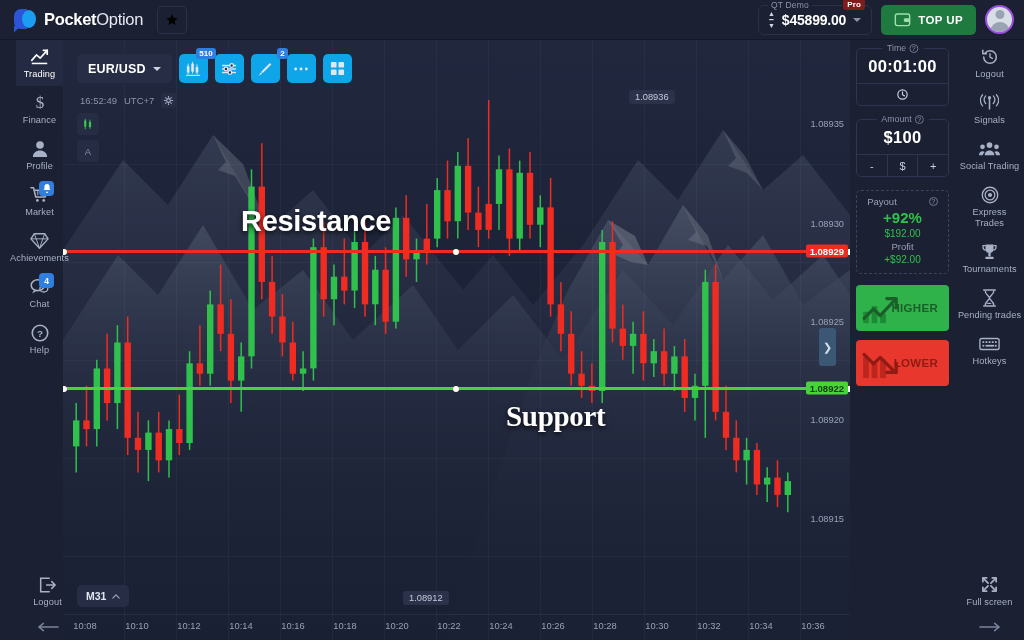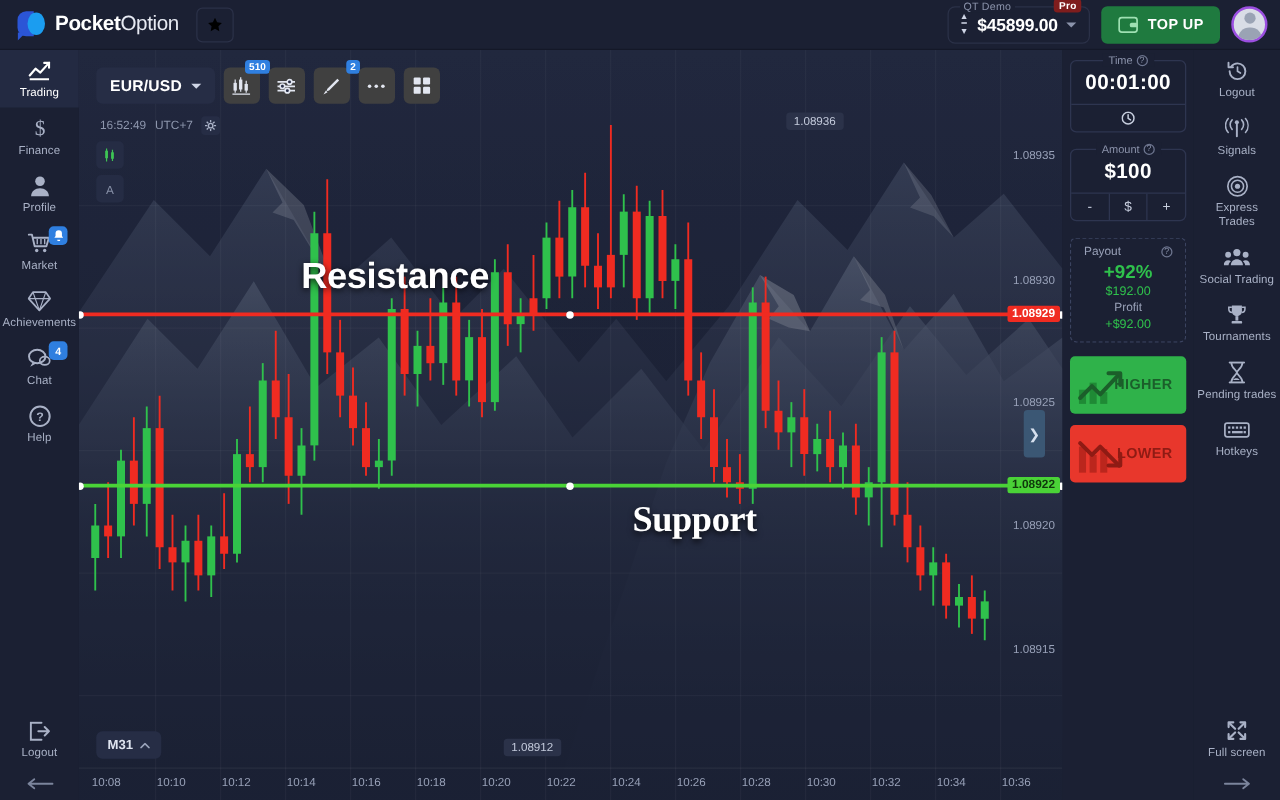--- a/index.html
+++ b/index.html
@@ -75,21 +75,21 @@
   }
   .avatar .head:after{
     content:""; position:absolute; left:50%; bottom:-2px; transform:translateX(-50%);
     width:19px; height:12px; border-radius:9px 9px 0 0; background:#9aa3b4;
   }
 
   
   .sidebar{
     position:absolute; top:40px; width:63px; height:600px; background:#1b2033; z-index:25;
   }
-  .sidebar.left{ left:0; }
+  .sidebar.left{ left:0;padding-left:16px; }
   .sidebar.right{ right:0; width:69px; }
   .nav-item{
     position:relative; width:100%; padding:7px 2px 6px; display:flex; flex-direction:column;
     align-items:center; gap:3px; cursor:pointer;
   }
   .nav-item.active{ background:#232a42; }
   .nav-item .ico{ height:19px; display:flex; align-items:center; justify-content:center; color:#a9b1c6; }
   .nav-item .lbl{ font-size:9.2px; color:#a9b1c6; text-align:center; line-height:11px; letter-spacing:.1px; }
   .nav-item.active .lbl, .nav-item.active .ico{ color:#ffffff; }
   .badge{
@@ -113,21 +113,21 @@
 
   .chart-toolbar{
     position:absolute; left:14px; top:14px; display:flex; align-items:center; gap:7px; z-index:12;
   }
   .pair-btn{
     background:#262d45; border-radius:5px; height:29px; padding:0 11px;
     display:flex; align-items:center; gap:7px; cursor:pointer;
   }
   .pair-btn span{ font-size:12.5px; font-weight:700; color:#ffffff; letter-spacing:.2px; }
   .tool-btn{
-    position:relative; width:29px; height:29px; background:#404040; border-radius:5px;
+    position:relative; width:29px; height:29px; background:#0ea5e9; border-radius:5px;
     display:flex; align-items:center; justify-content:center; cursor:pointer; color:#e2e6f0;
   }
   .tool-badge{
     position:absolute; top:-6px; right:-8px; background:#2f7fe0; color:#fff;
     font-size:8px; font-weight:700; border-radius:3px; padding:1px 3px; line-height:9px;
   }
   .clock-row{
     position:absolute; left:17px; top:53px; display:flex; align-items:center; gap:7px;
     font-size:9.5px; color:#8d96ad; z-index:12;
   }
@@ -808,41 +808,41 @@
           <circle cx="11" cy="4" r="1.9" fill="#a9b1c6"></circle>
           <path d="M6.6 1.8a6.2 6.2 0 000 8.8M15.4 1.8a6.2 6.2 0 010 8.8" fill="none" stroke="#a9b1c6" stroke-width="1.5" stroke-linecap="round"></path>
           <path d="M3 .5a9.6 9.6 0 000 13M19 .5a9.6 9.6 0 010 13" fill="none" stroke="#a9b1c6" stroke-width="1.4" stroke-linecap="round"></path>
         </svg>
       </div>
       <div class="lbl">Signals</div>
     </div>
 
     <div class="nav-item">
       <div class="ico">
-        <svg width="18" height="18" viewBox="0 0 20 20">
-          <circle cx="10" cy="10" r="8.6" fill="none" stroke="#a9b1c6" stroke-width="1.5"></circle>
-          <circle cx="10" cy="10" r="5.4" fill="none" stroke="#a9b1c6" stroke-width="1.4"></circle>
-          <circle cx="10" cy="10" r="2.3" fill="#a9b1c6"></circle>
-        </svg>
-      </div>
-      <div class="lbl">Express Trades</div>
-    </div>
-
-    <div class="nav-item">
-      <div class="ico">
         <svg width="21" height="16" viewBox="0 0 24 18">
           <circle cx="12" cy="4.5" r="3.3" fill="#a9b1c6"></circle>
           <path d="M6.5 16c0-3.3 2.5-5.4 5.5-5.4s5.5 2.1 5.5 5.4z" fill="#a9b1c6"></path>
           <circle cx="4" cy="6.5" r="2.7" fill="#a9b1c6"></circle>
           <path d="M0 16c0-2.8 1.9-4.5 4-4.5 1 0 1.9.3 2.6.9C5.3 13.4 4.6 14.6 4.4 16z" fill="#a9b1c6"></path>
           <circle cx="20" cy="6.5" r="2.7" fill="#a9b1c6"></circle>
           <path d="M24 16c0-2.8-1.9-4.5-4-4.5-1 0-1.9.3-2.6.9 1.3 1 2 2.2 2.2 3.6z" fill="#a9b1c6"></path>
         </svg>
       </div>
       <div class="lbl">Social Trading</div>
+    </div>
+
+    <div class="nav-item">
+      <div class="ico">
+        <svg width="18" height="18" viewBox="0 0 20 20">
+          <circle cx="10" cy="10" r="8.6" fill="none" stroke="#a9b1c6" stroke-width="1.5"></circle>
+          <circle cx="10" cy="10" r="5.4" fill="none" stroke="#a9b1c6" stroke-width="1.4"></circle>
+          <circle cx="10" cy="10" r="2.3" fill="#a9b1c6"></circle>
+        </svg>
+      </div>
+      <div class="lbl">Express Trades</div>
     </div>
 
     <div class="nav-item">
       <div class="ico">
         <svg width="17" height="18" viewBox="0 0 19 20">
           <path d="M5 1.5h9v5.2a4.5 4.5 0 01-9 0z" fill="#a9b1c6"></path>
           <path d="M5 3H2.3v1.6A3.2 3.2 0 005.4 7.8M14 3h2.7v1.6a3.2 3.2 0 01-3.1 3.2" fill="none" stroke="#a9b1c6" stroke-width="1.4"></path>
           <rect x="8.2" y="11" width="2.6" height="4" fill="#a9b1c6"></rect>
           <rect x="4.8" y="15.4" width="9.4" height="2.3" rx=".8" fill="#a9b1c6"></rect>
         </svg>

